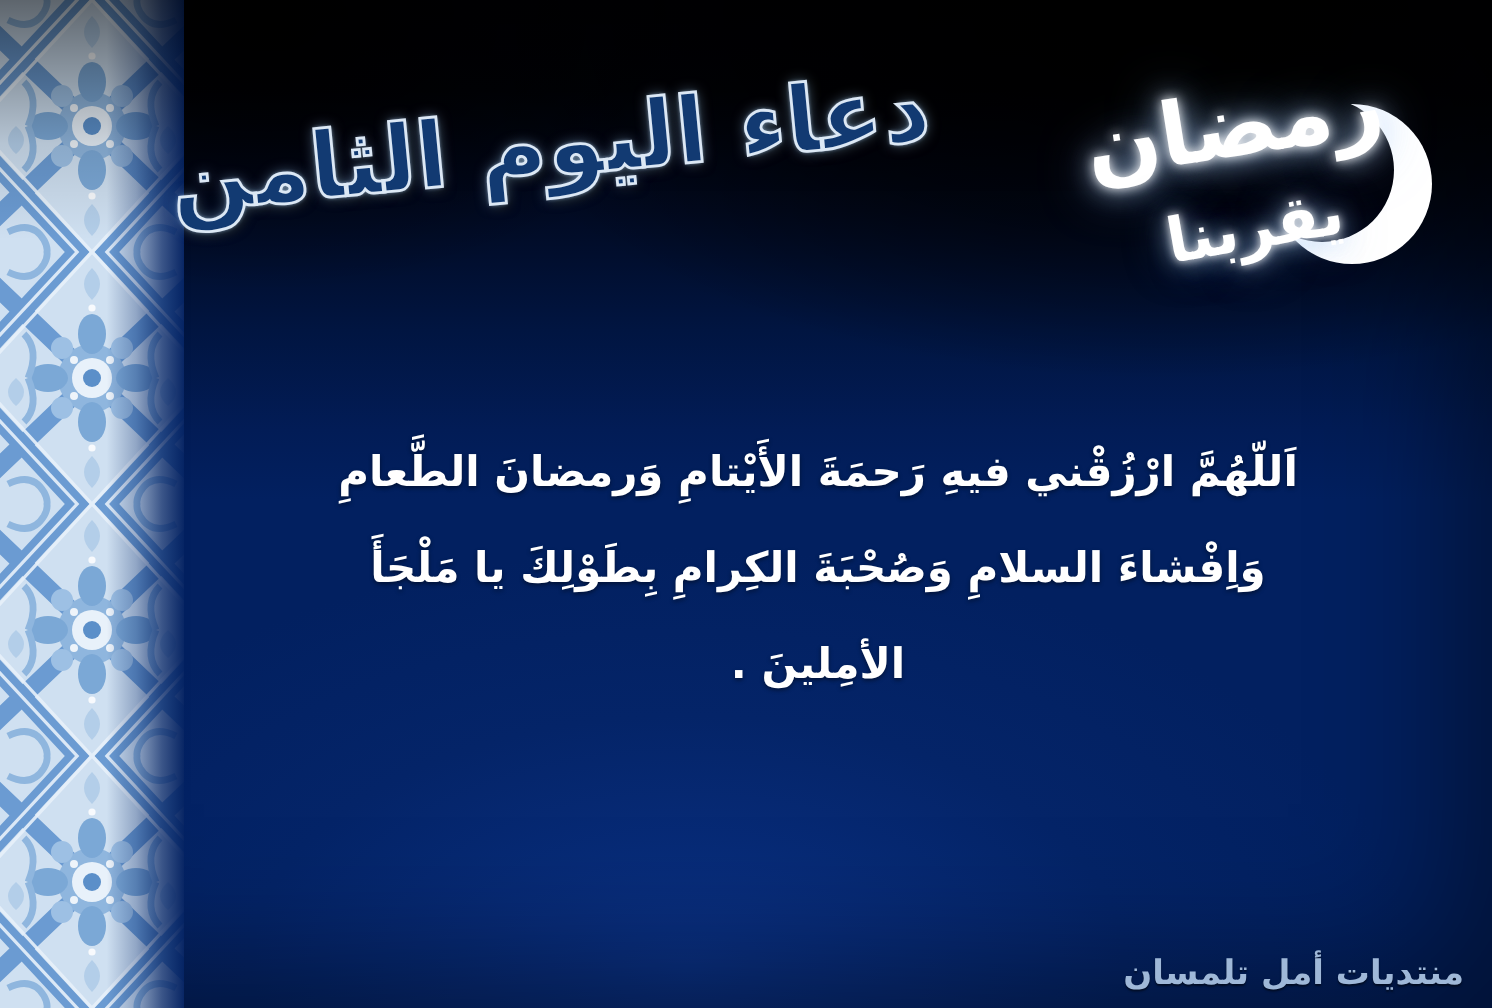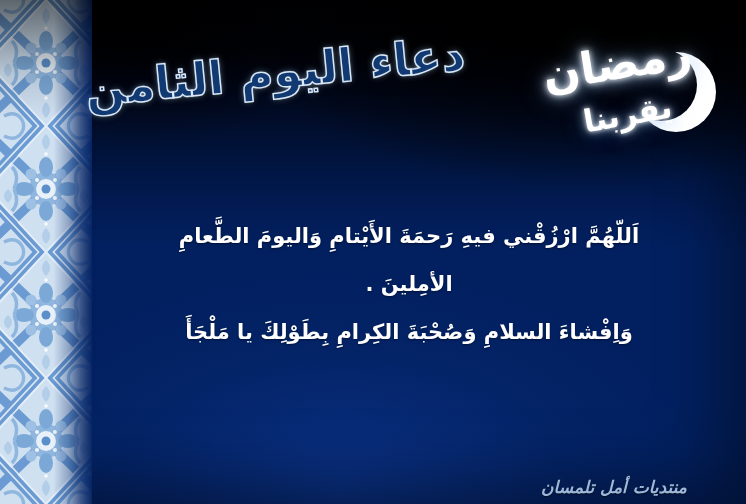--- a/index.html
+++ b/index.html
@@ -171,23 +171,22 @@
   }
   #dua-body .dua-line.line-3 {
     font-size: 21px;
   }
 
   
   #footer {
     position: absolute;
     right: 14px;
     bottom: 6px;
-    text-align: center;
+    text-align: right;
     width: 236px;
-    font-style: italic;
   }
   #forum-name {
     direction: rtl;
     color: #9fb8d8;
     font-family: "DejaVu Sans", sans-serif;
     font-size: 17px;
     font-weight: bold;
     line-height: 22px;
     text-shadow: 0 1px 1px rgba(0,0,0,0.5);
   }
@@ -291,22 +290,22 @@
           <circle cx="33" cy="41" r="36" fill="#000"></circle>
         </mask>
       </defs>
       <rect x="0" y="0" width="96" height="96" fill="#ffffff" mask="url(#cresmask)" filter="url(#cresglow)"></rect>
     </svg>
     <div id="ramadan-word">رمضان</div>
     <div id="ramadan-sub">يقربنا</div>
   </div>
 
   <div id="dua-body">
-    <span class="dua-line line-1">اَللّهُمَّ ارْزُقْني فيهِ رَحمَةَ الأَيْتامِ وَاليومَ الطَّعامِ</span>
+    <span class="dua-line line-1">اَللّهُمَّ ارْزُقْني فيهِ رَحمَةَ الأَيْتامِ وَرمضانَ الطَّعامِ</span>
+    <span class="dua-line line-2">وَاِفْشاءَ السلامِ وَصُحْبَةَ الكِرامِ بِطَوْلِكَ يا مَلْجَأَ</span>
     <span class="dua-line line-3">الأمِلينَ .</span>
-    <span class="dua-line line-2">وَاِفْشاءَ السلامِ وَصُحْبَةَ الكِرامِ بِطَوْلِكَ يا مَلْجَأَ</span>
   </div>
 
   <div id="footer">
     <div id="forum-name">منتديات أمل تلمسان</div>
   </div>
 
 </div>
 
 </body></html>

